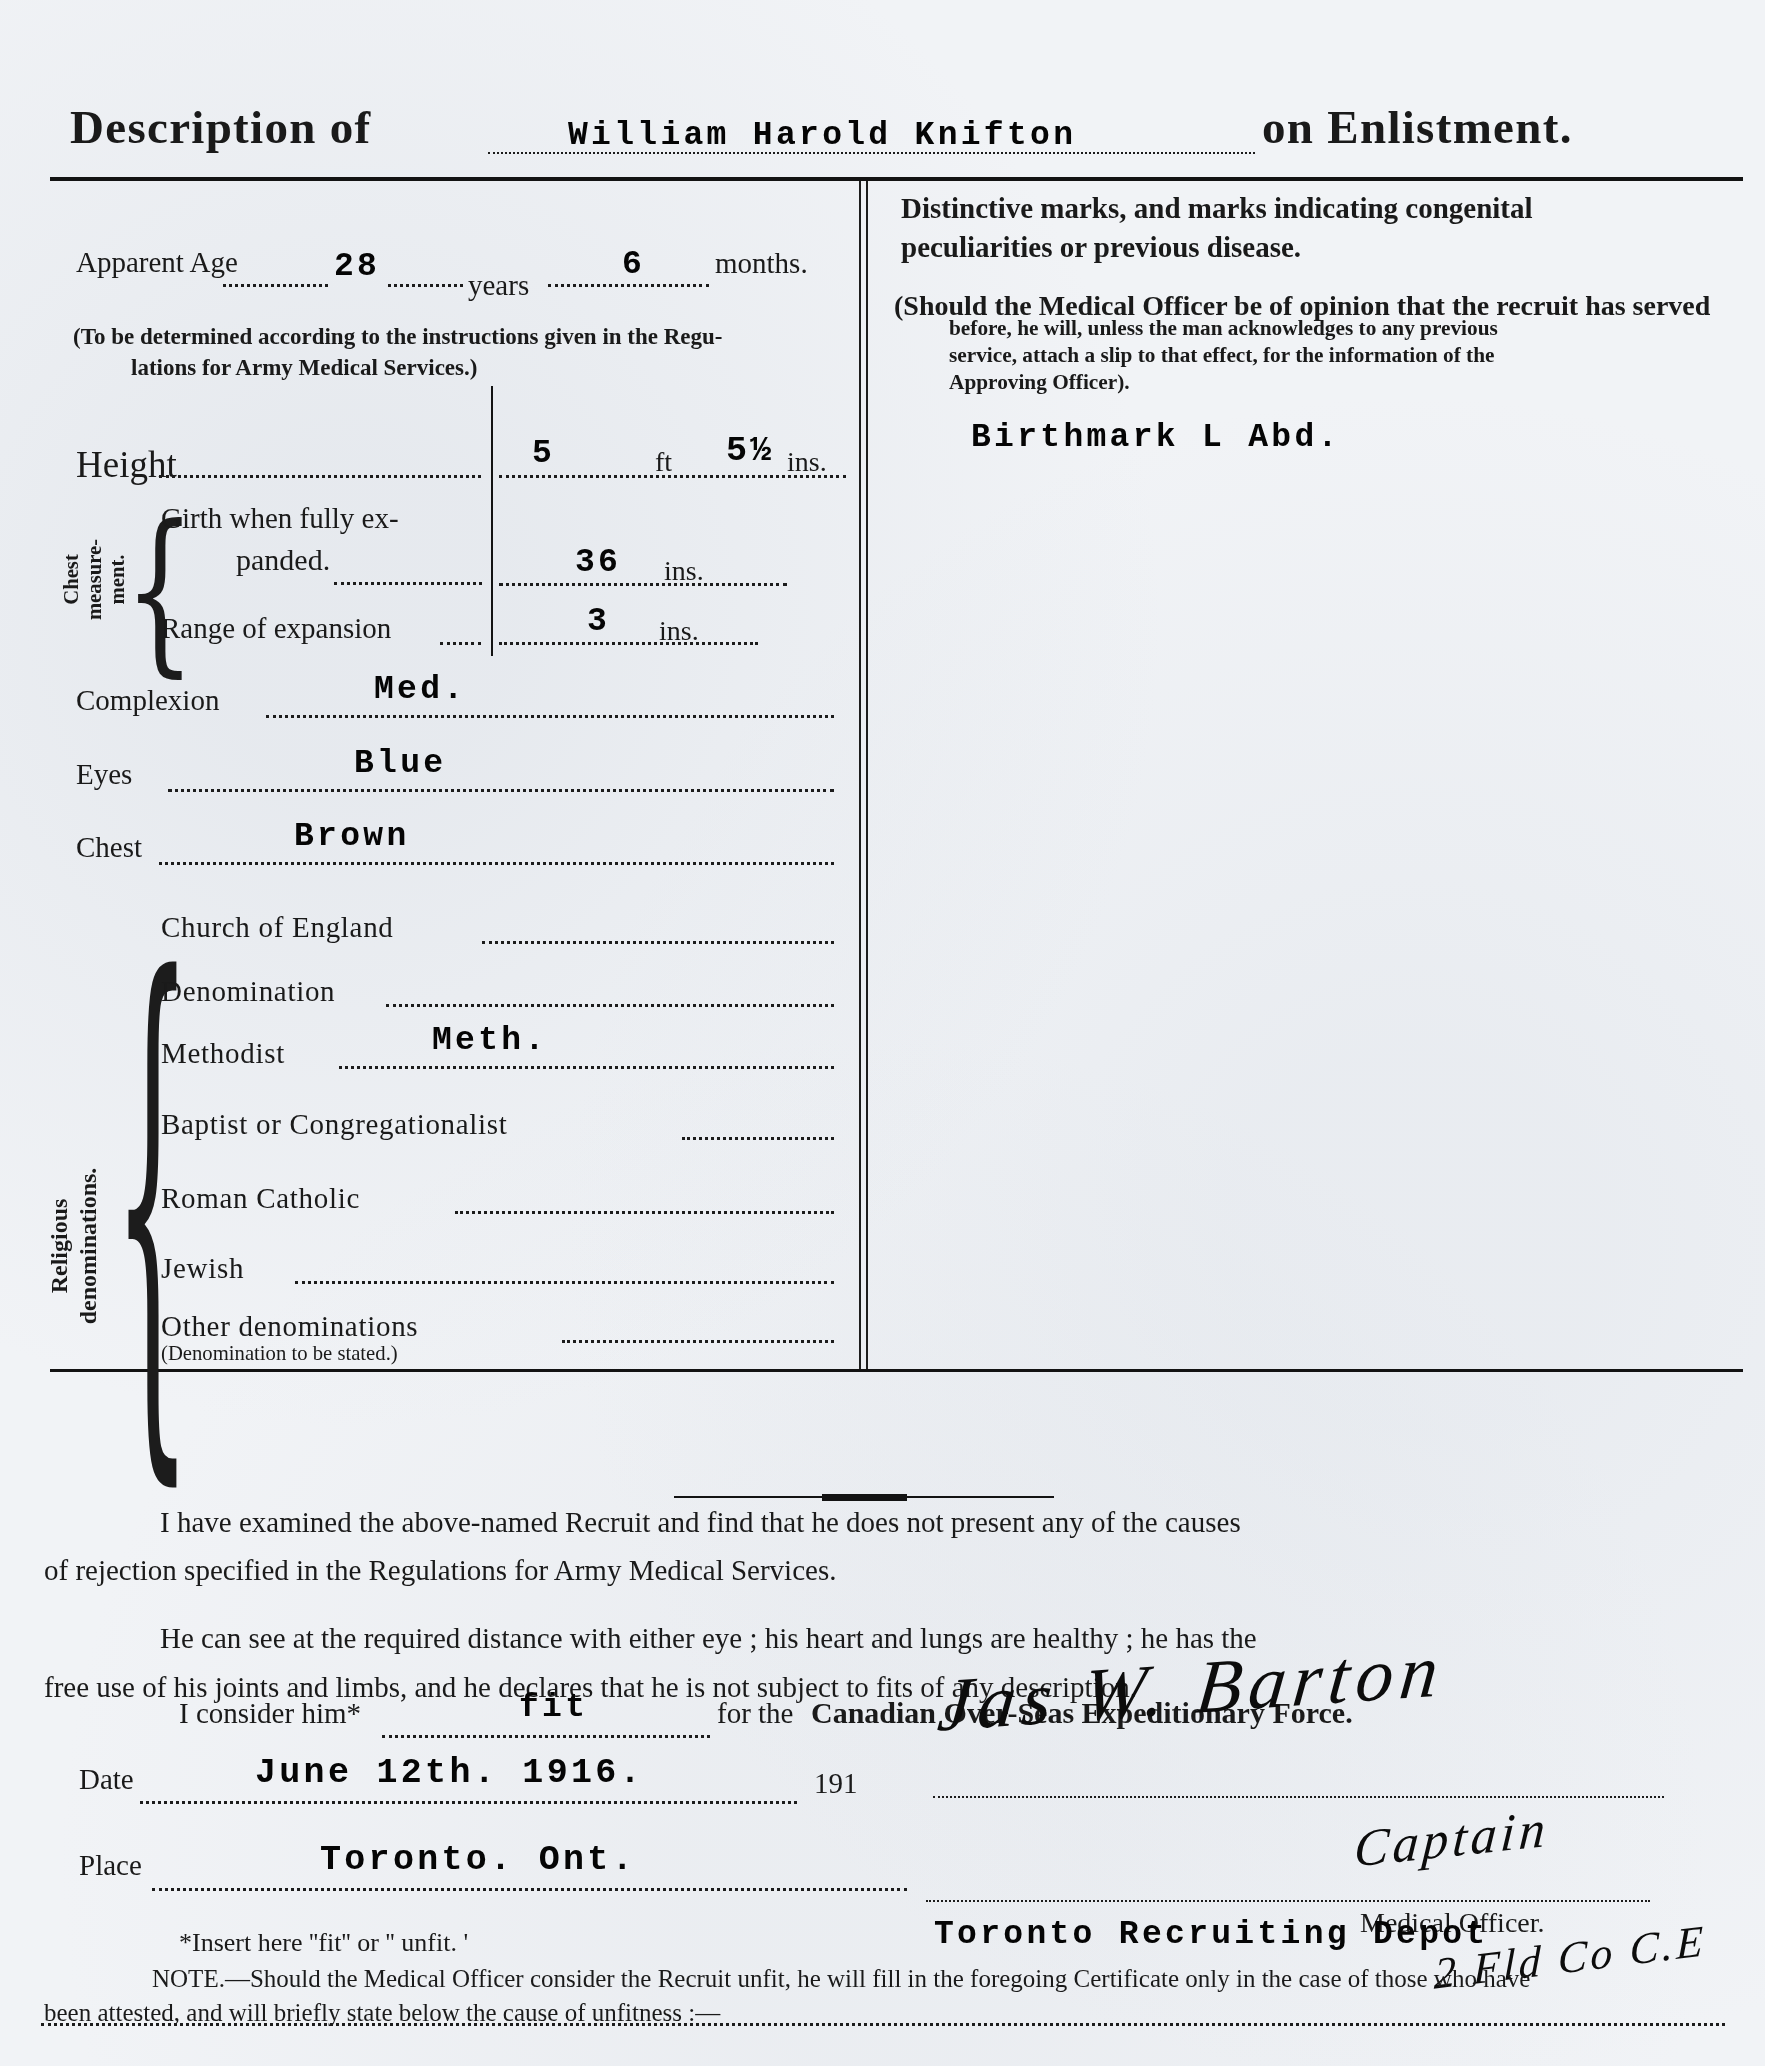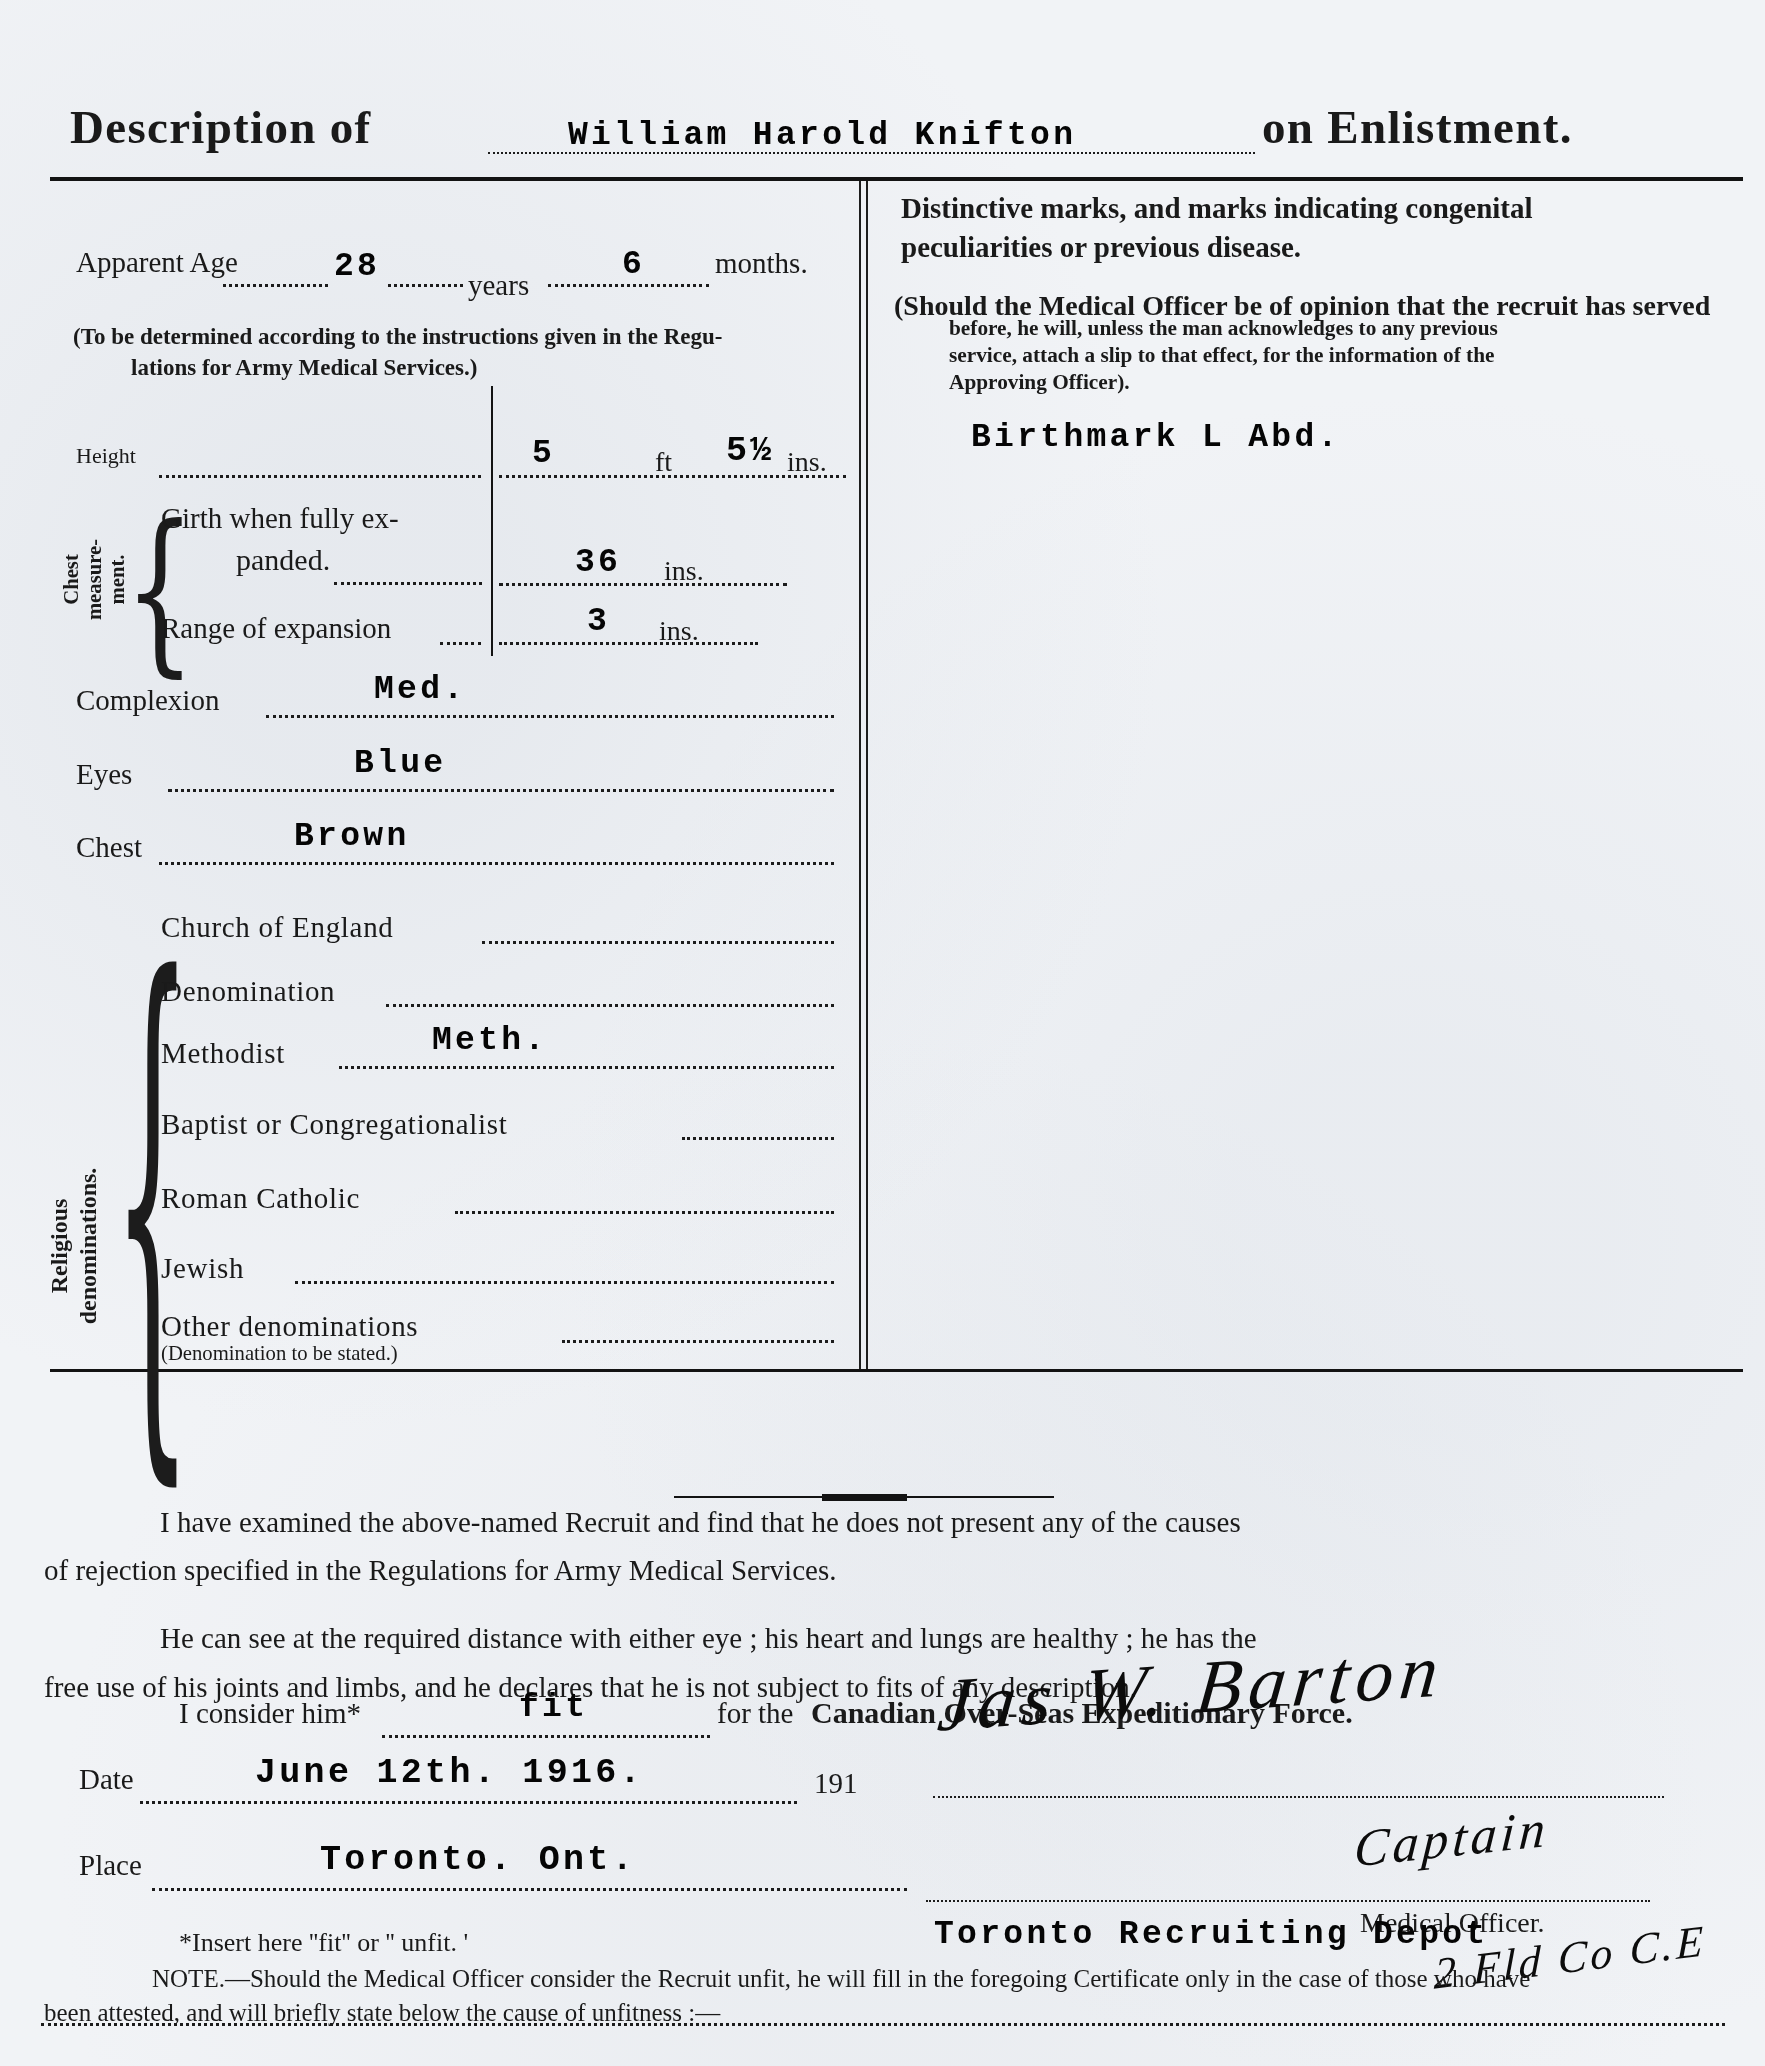--- a/index.html
+++ b/index.html
@@ -42,21 +42,21 @@
   <div class="abs typed" style="left:334px;top:248px;font-size:33px;">28</div>
   <div class="abs dots" style="left:388px;top:284px;width:75px;"></div>
   <div class="abs serif" style="left:468px;top:247px;font-size:29px;margin-top:22px;">years</div>
   <div class="abs dots" style="left:548px;top:284px;width:161px;"></div>
   <div class="abs typed" style="left:622px;top:246px;font-size:33px;">6</div>
   <div class="abs serif" style="left:715px;top:247px;font-size:29px;">months.</div>
 
   <div class="abs serif bold" style="left:73px;top:324px;font-size:23px;">(To be determined according  to the  instructions given in the Regu-</div>
   <div class="abs serif bold" style="left:131px;top:355px;font-size:23px;">lations for Army Medical Services.)</div>
 
-  <div class="abs serif" style="left:76px;top:443px;font-size:22px;">Height</div>
+  <div class="abs serif" style="left:76px;top:443px;font-size:37px;">Height</div>
   <div class="abs dots" style="left:159px;top:475px;width:322px;"></div>
   <div class="abs dots" style="left:499px;top:475px;width:347px;"></div>
   <div class="abs typed" style="left:532px;top:435px;font-size:33px;">5</div>
   <div class="abs serif" style="left:655px;top:446px;font-size:28px;">ft</div>
   <div class="abs typed" style="left:726px;top:431px;font-size:35px;">5½</div>
   <div class="abs serif" style="left:787px;top:446px;font-size:28px;">ins.</div>
 
   <div class="abs rot serif bold" style="left:27px;top:546px;width:133px;height:67px;font-size:20.7px;line-height:23px;">
     <span>Chest</span><br>
     <span>measure-</span><br>

